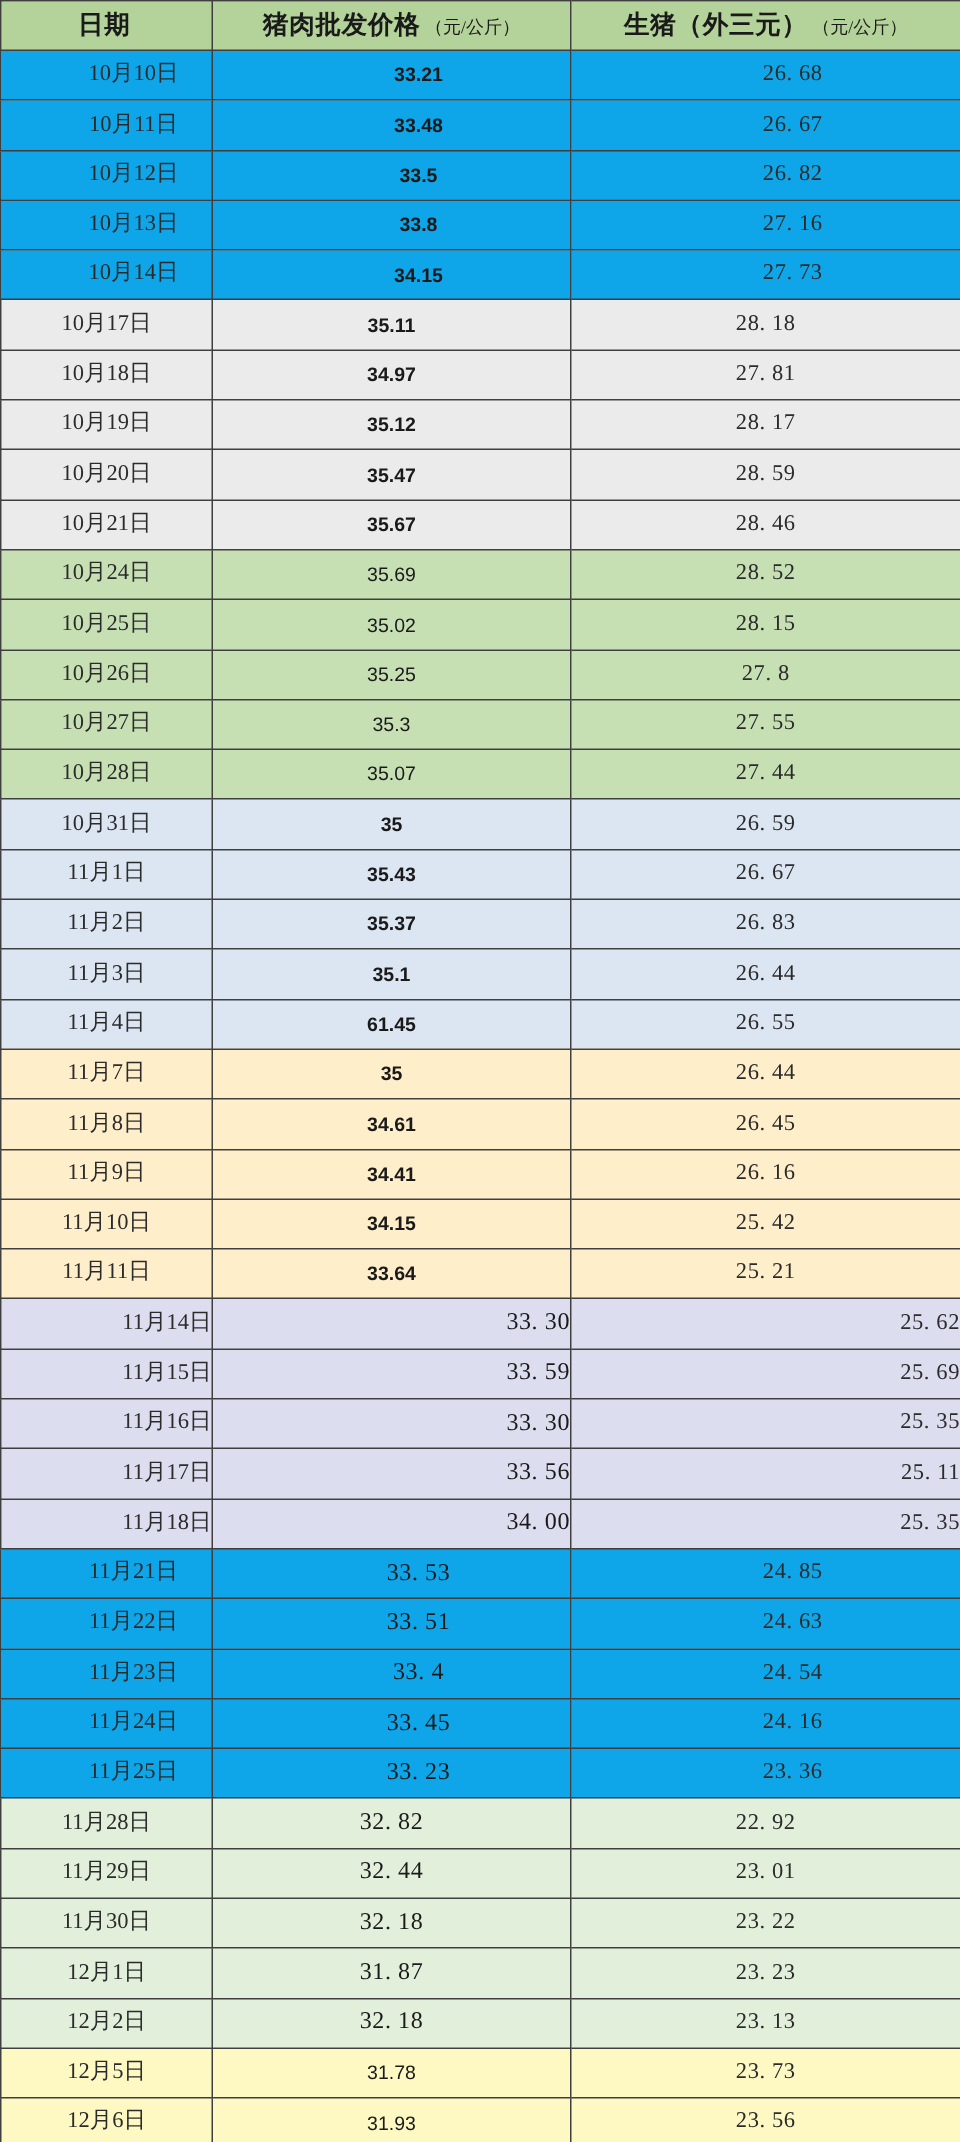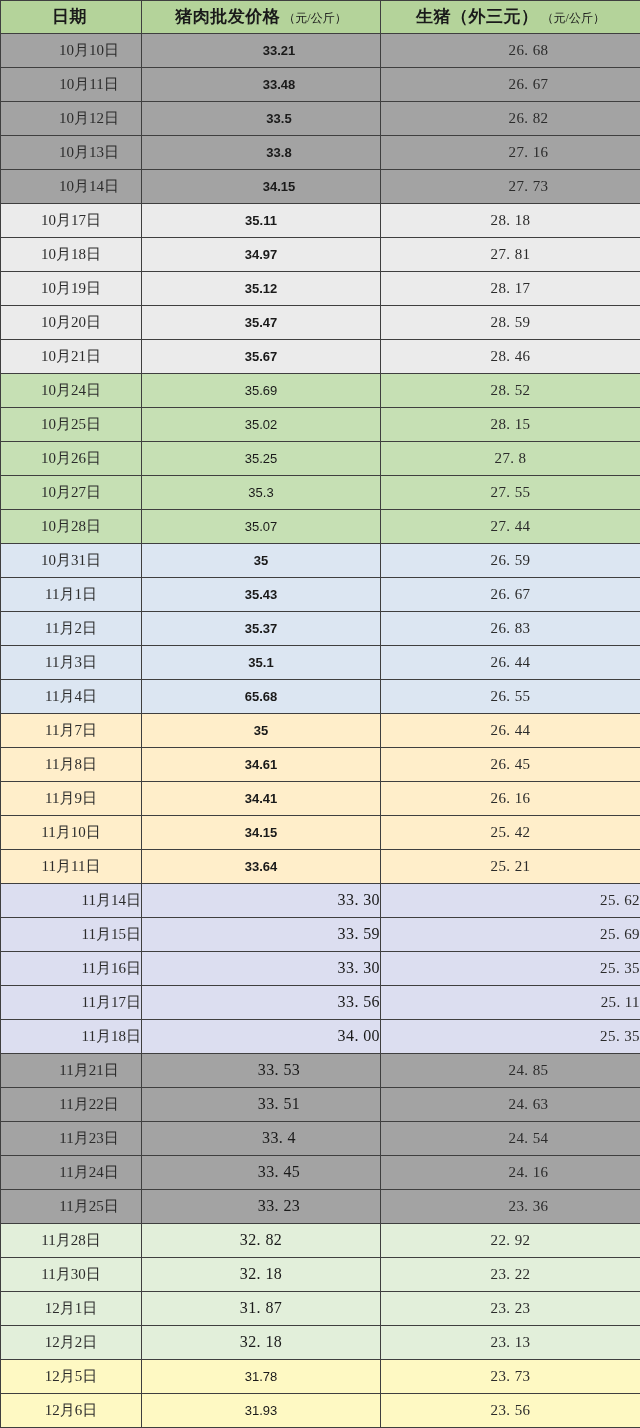--- a/index.html
+++ b/index.html
@@ -77,21 +77,21 @@
     font-family: "Liberation Serif", "DejaVu Serif", serif;
     font-weight: normal;
     font-size: 16px;
     letter-spacing: 0.4px;
   }
   tbody tr.style-plain td.pork {
     font-weight: normal;
   }
 
   
-  tr.band-peach  td { background: #a3a3a3; padding-left: 36px; }
+  tr.band-peach  td { background: #0ea5e9; padding-left: 36px; }
   tr.band-grey   td { background: #ebebeb; }
   tr.band-green  td { background: #c6e0b4; }
   tr.band-blue   td { background: #dce6f2; }
   tr.band-yellow td { background: #ffeeca; margin-top: 13px; }
   tr.band-lav    td { background: #dcdef0; text-align: right; }
   tr.band-pgreen td { background: #e2efda; }
   tr.band-cream  td { background: #fef9c3; }
 </style>
 </head>
 <body>
@@ -206,21 +206,21 @@
         <td class="pork">35.37</td>
         <td class="hog">26. 83</td>
       </tr>
       <tr class="band-blue">
         <td class="date">11月3日</td>
         <td class="pork">35.1</td>
         <td class="hog">26. 44</td>
       </tr>
       <tr class="band-blue">
         <td class="date">11月4日</td>
-        <td class="pork">65.68</td>
+        <td class="pork">61.45</td>
         <td class="hog">26. 55</td>
       </tr>
       <tr class="band-yellow">
         <td class="date">11月7日</td>
         <td class="pork">35</td>
         <td class="hog">26. 44</td>
       </tr>
       <tr class="band-yellow">
         <td class="date">11月8日</td>
         <td class="pork">34.61</td>
@@ -288,20 +288,25 @@
       </tr>
       <tr class="band-peach style-serif">
         <td class="date">11月25日</td>
         <td class="pork">33. 23</td>
         <td class="hog">23. 36</td>
       </tr>
       <tr class="band-pgreen style-serif">
         <td class="date">11月28日</td>
         <td class="pork">32. 82</td>
         <td class="hog">22. 92</td>
+      </tr>
+      <tr class="band-pgreen style-serif">
+        <td class="date">11月29日</td>
+        <td class="pork">32. 44</td>
+        <td class="hog">23. 01</td>
       </tr>
       <tr class="band-pgreen style-serif">
         <td class="date">11月30日</td>
         <td class="pork">32. 18</td>
         <td class="hog">23. 22</td>
       </tr>
       <tr class="band-pgreen style-serif">
         <td class="date">12月1日</td>
         <td class="pork">31. 87</td>
         <td class="hog">23. 23</td>

